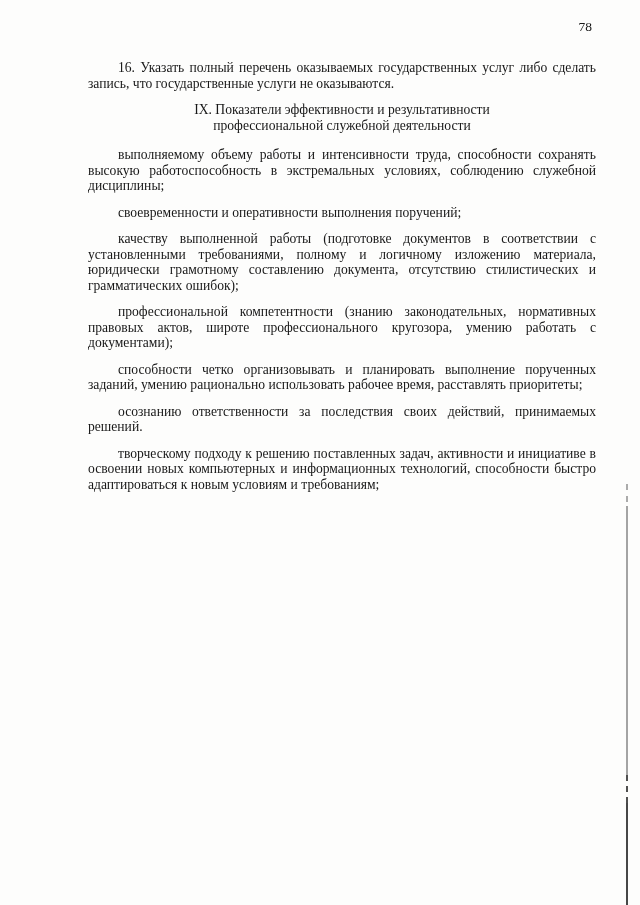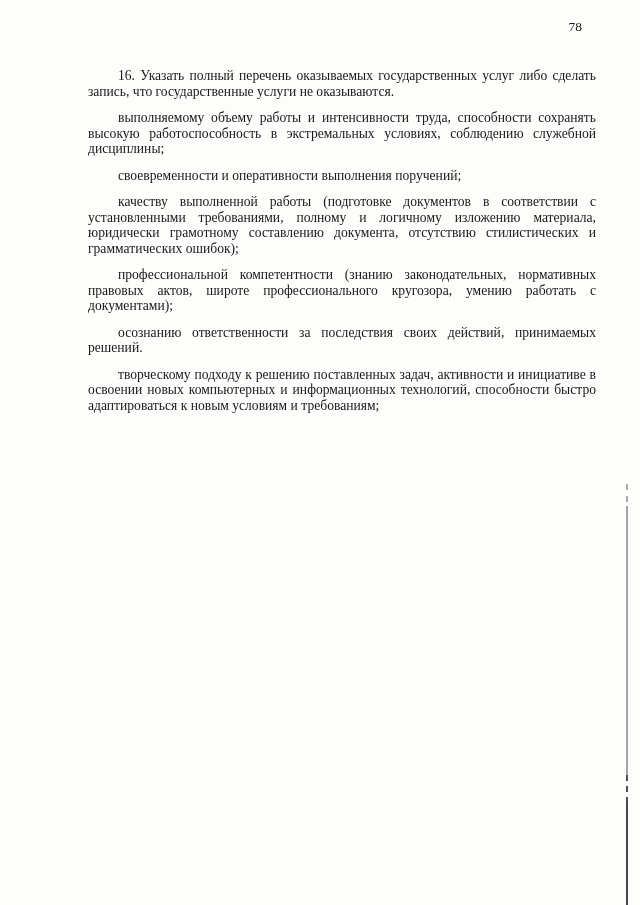--- a/index.html
+++ b/index.html
@@ -12,35 +12,35 @@
     width: 640px;
     height: 905px;
     background: #fdfdfc;
     overflow: hidden;
     font-family: "Liberation Serif", "DejaVu Serif", serif;
     color: #181818;
   }
   .page-number {
     position: absolute;
     top: 19px;
-    right: 58px;
+    right: 48px;
     font-size: 13.5px;
     line-height: 15px;
   }
   .content {
     position: absolute;
     left: 88px;
     top: 60px;
     width: 508px;
     font-size: 13.6px;
     line-height: 15.5px;
     text-align: justify;
   }
   .content p {
-    margin: 8px 0 11px 0;
+    margin: 0 0 11px 0;
     text-indent: 30px;
   }
   .section-heading {
     text-align: center;
     text-indent: 0;
     margin: 5px 0 14px 0;
     font-weight: normal;
     font-size: 13.6px;
     line-height: 15.5px;
   }
@@ -61,30 +61,35 @@
 <body>
 
 <div class="page">
 
   <div class="page-number">78</div>
 
   <div class="content">
 
     <p>16. Указать полный перечень оказываемых государственных услуг либо сделать запись, что государственные услуги не оказываются.</p>
 
+    <div class="section-heading">
+      <div>IX. Показатели эффективности и результативности</div>
+      <div>профессиональной служебной деятельности</div>
+    </div>
 
 
     <p>выполняемому объему работы и интенсивности труда, способности сохранять высокую работоспособность в экстремальных условиях, соблюдению служебной дисциплины;</p>
 
     <p>своевременности и оперативности выполнения поручений;</p>
 
     <p>качеству выполненной работы (подготовке документов в соответствии с установленными требованиями, полному и логичному изложению материала, юридически грамотному составлению документа, отсутствию стилистических и грамматических ошибок);</p>
 
     <p>профессиональной компетентности (знанию законодательных, нормативных правовых актов, широте профессионального кругозора, умению работать с документами);</p>
 
+    <p>способности четко организовывать и планировать выполнение порученных заданий, умению рационально использовать рабочее время, расставлять приоритеты;</p>
 
     <p>осознанию ответственности за последствия своих действий, принимаемых решений.</p>
 
     <p>творческому подходу к решению поставленных задач, активности и инициативе в освоении новых компьютерных и информационных технологий, способности быстро адаптироваться к новым условиям и требованиям;</p>
 
   </div>
 
   <div class="edge-seg a"></div>
   <div class="edge-seg b"></div>
   <div class="edge-seg c"></div>

